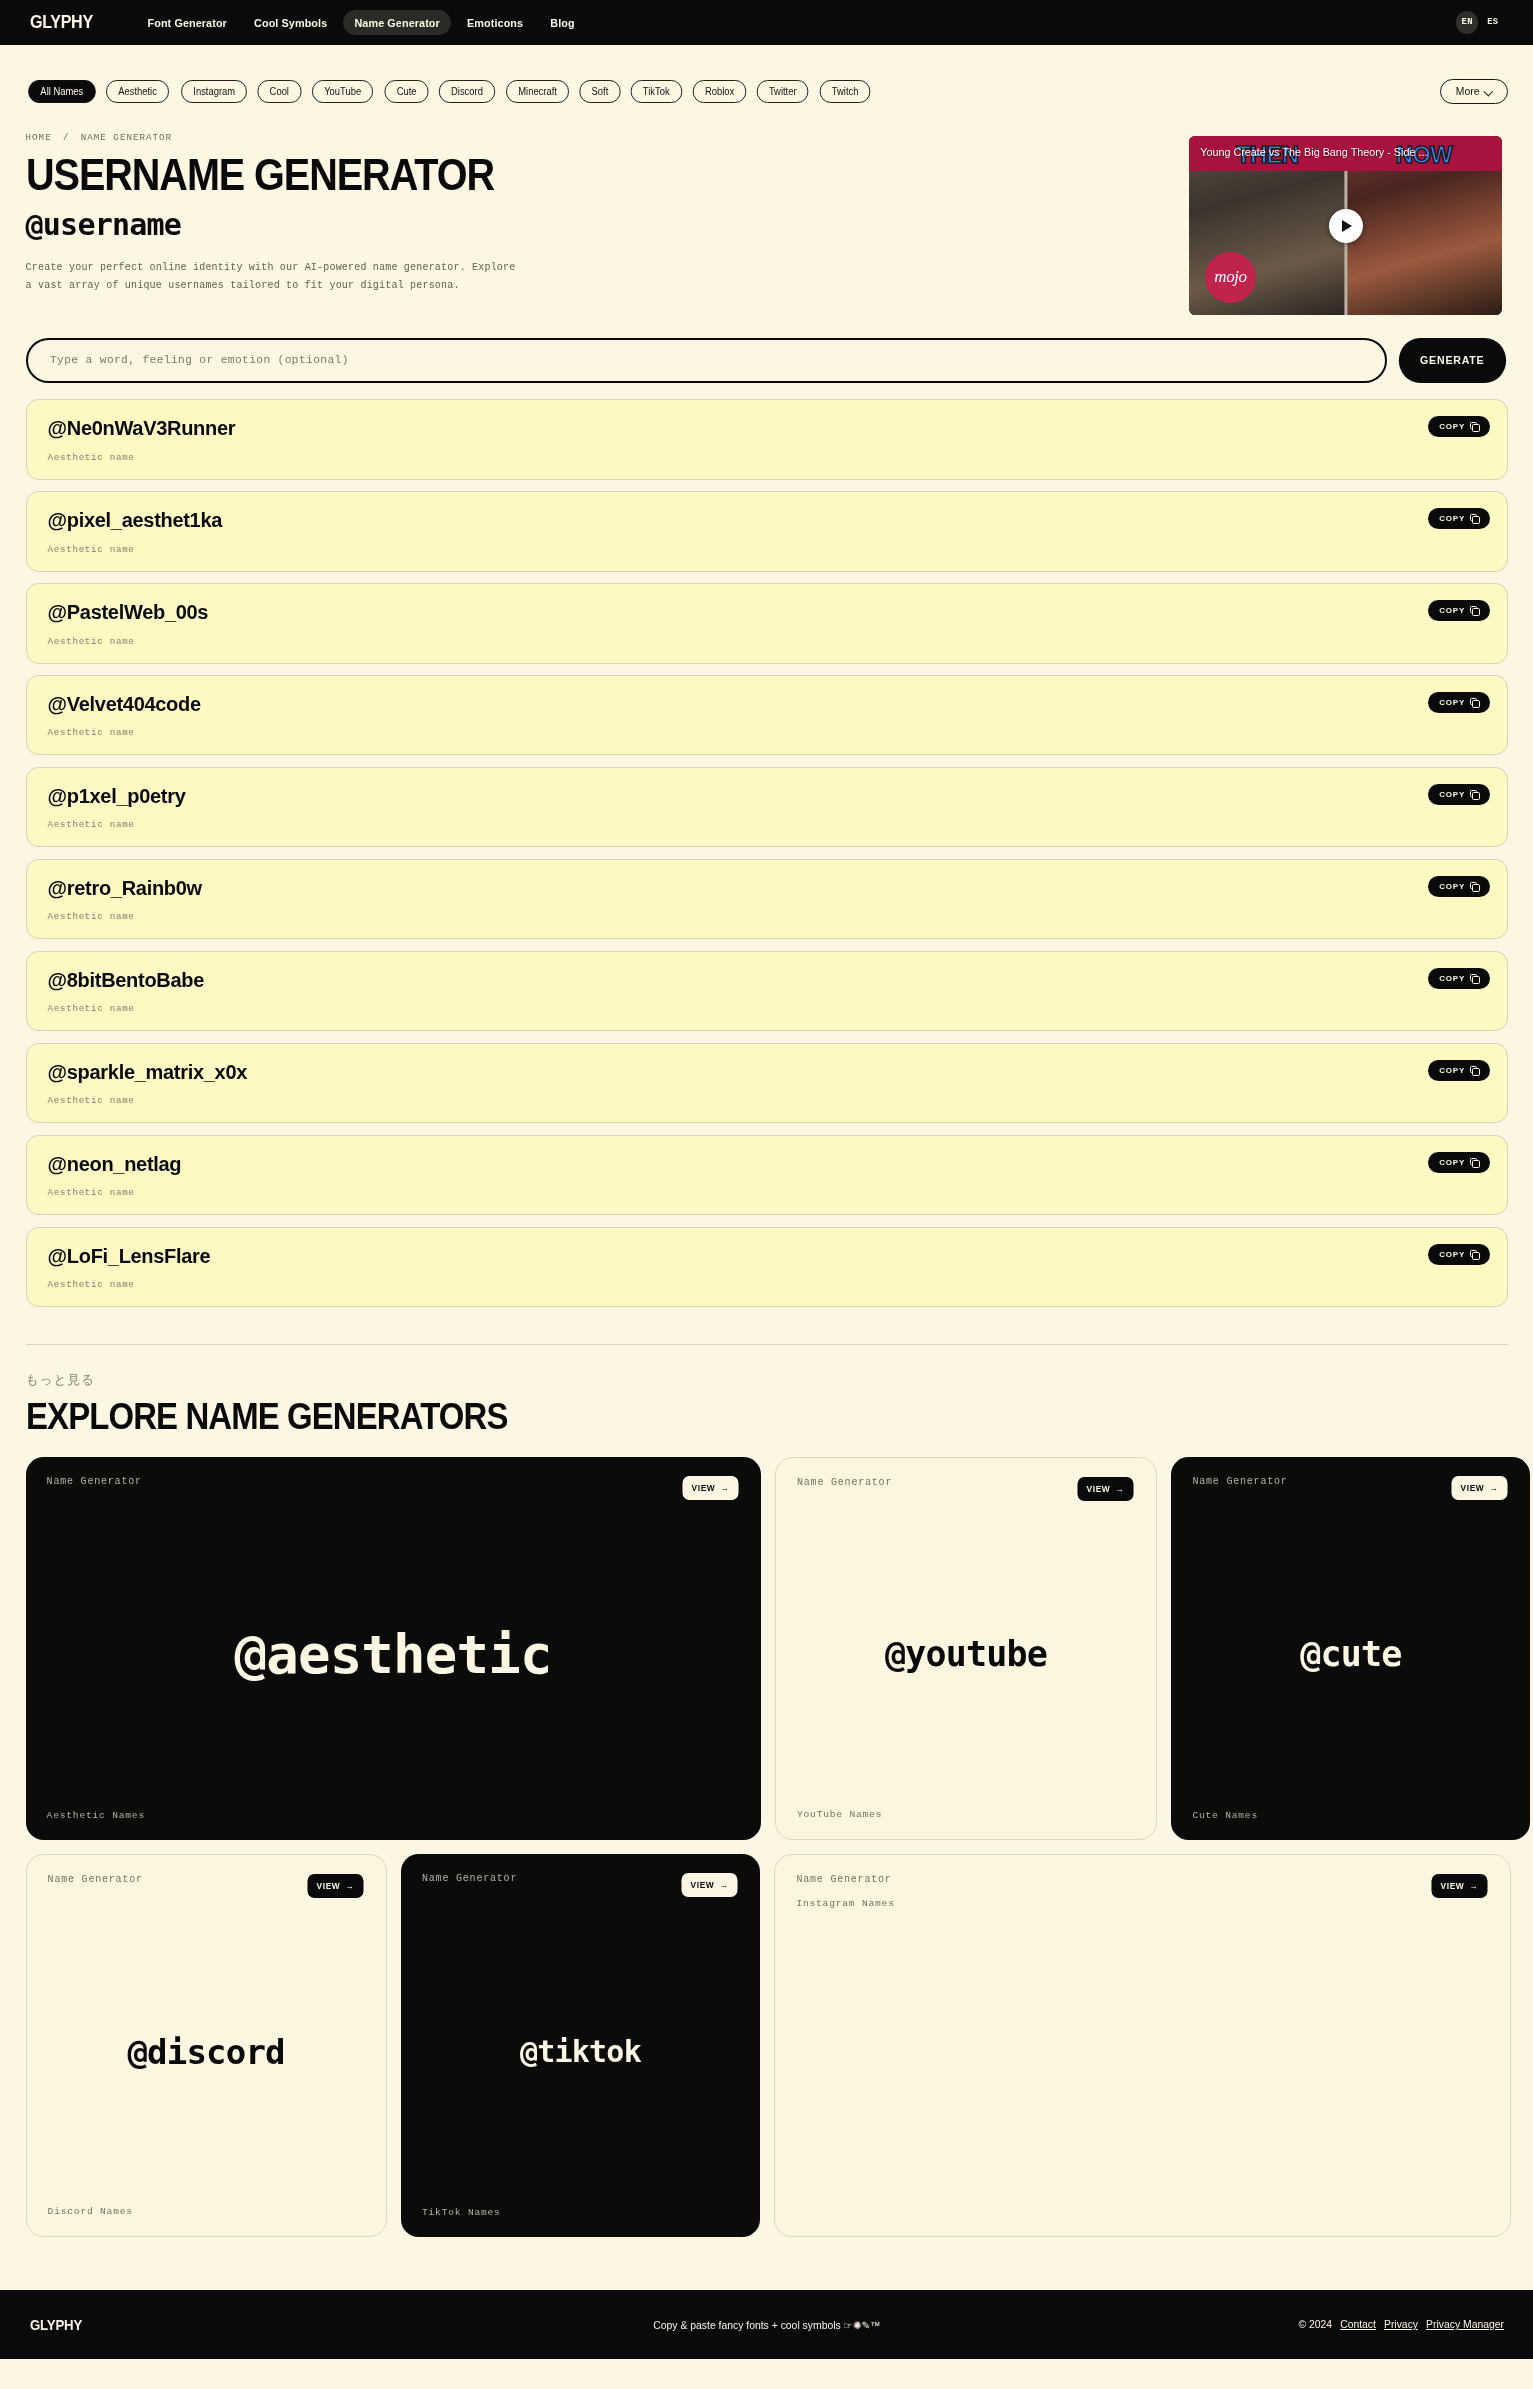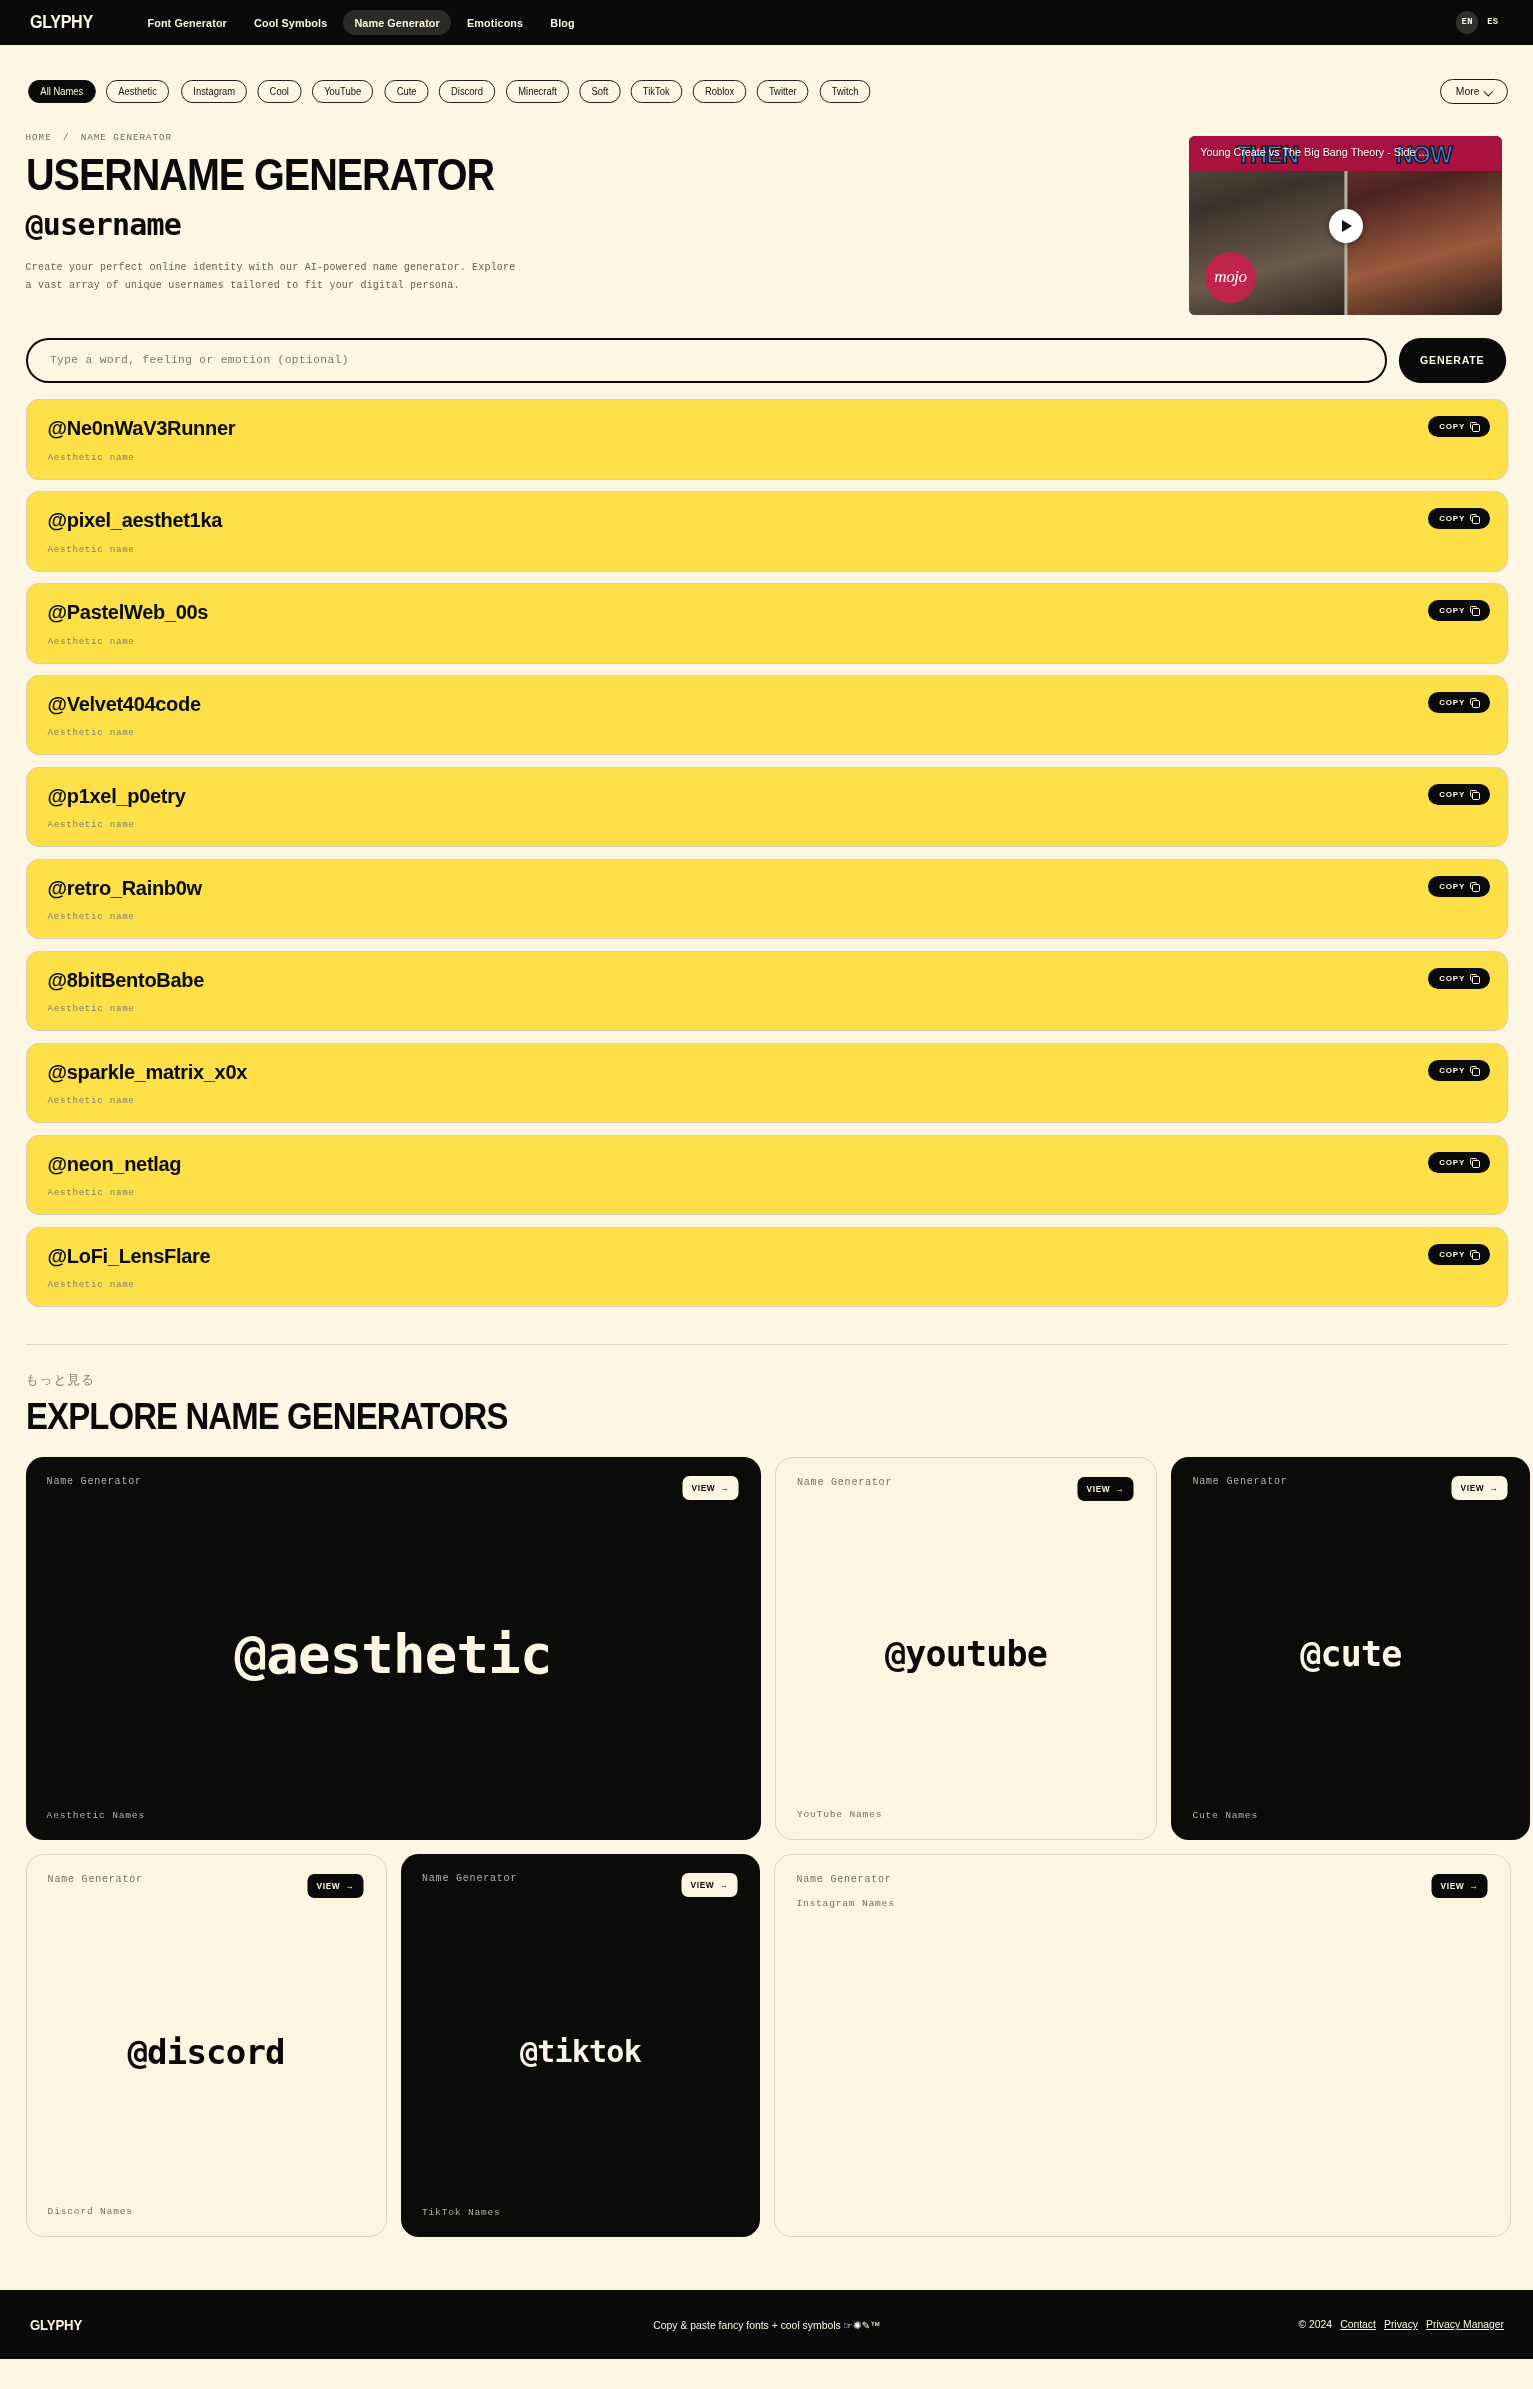--- a/index.html
+++ b/index.html
@@ -249,21 +249,21 @@
     cursor:pointer;
     transform: scaleX(0.95);
   }
 
   
   .results { padding: 16px 25.6px 0 25.6px; display:flex; flex-direction:column; gap:11.2px; }
   .result-card {
     position:relative;
     border:0.8px solid #D8D0B8;
     border-radius:12.8px;
-    background:#fde047;
+    background:#fef9c3;
     padding:17.6px 21px 16px 21px;
     min-height:80px;
   }
   .result-name {
     font-family:"Liberation Sans", sans-serif;
     font-weight:700;
     font-size:20px;
     color:#0A0A0A;
     letter-spacing:-0.3px;
     margin-bottom:11.2px;

